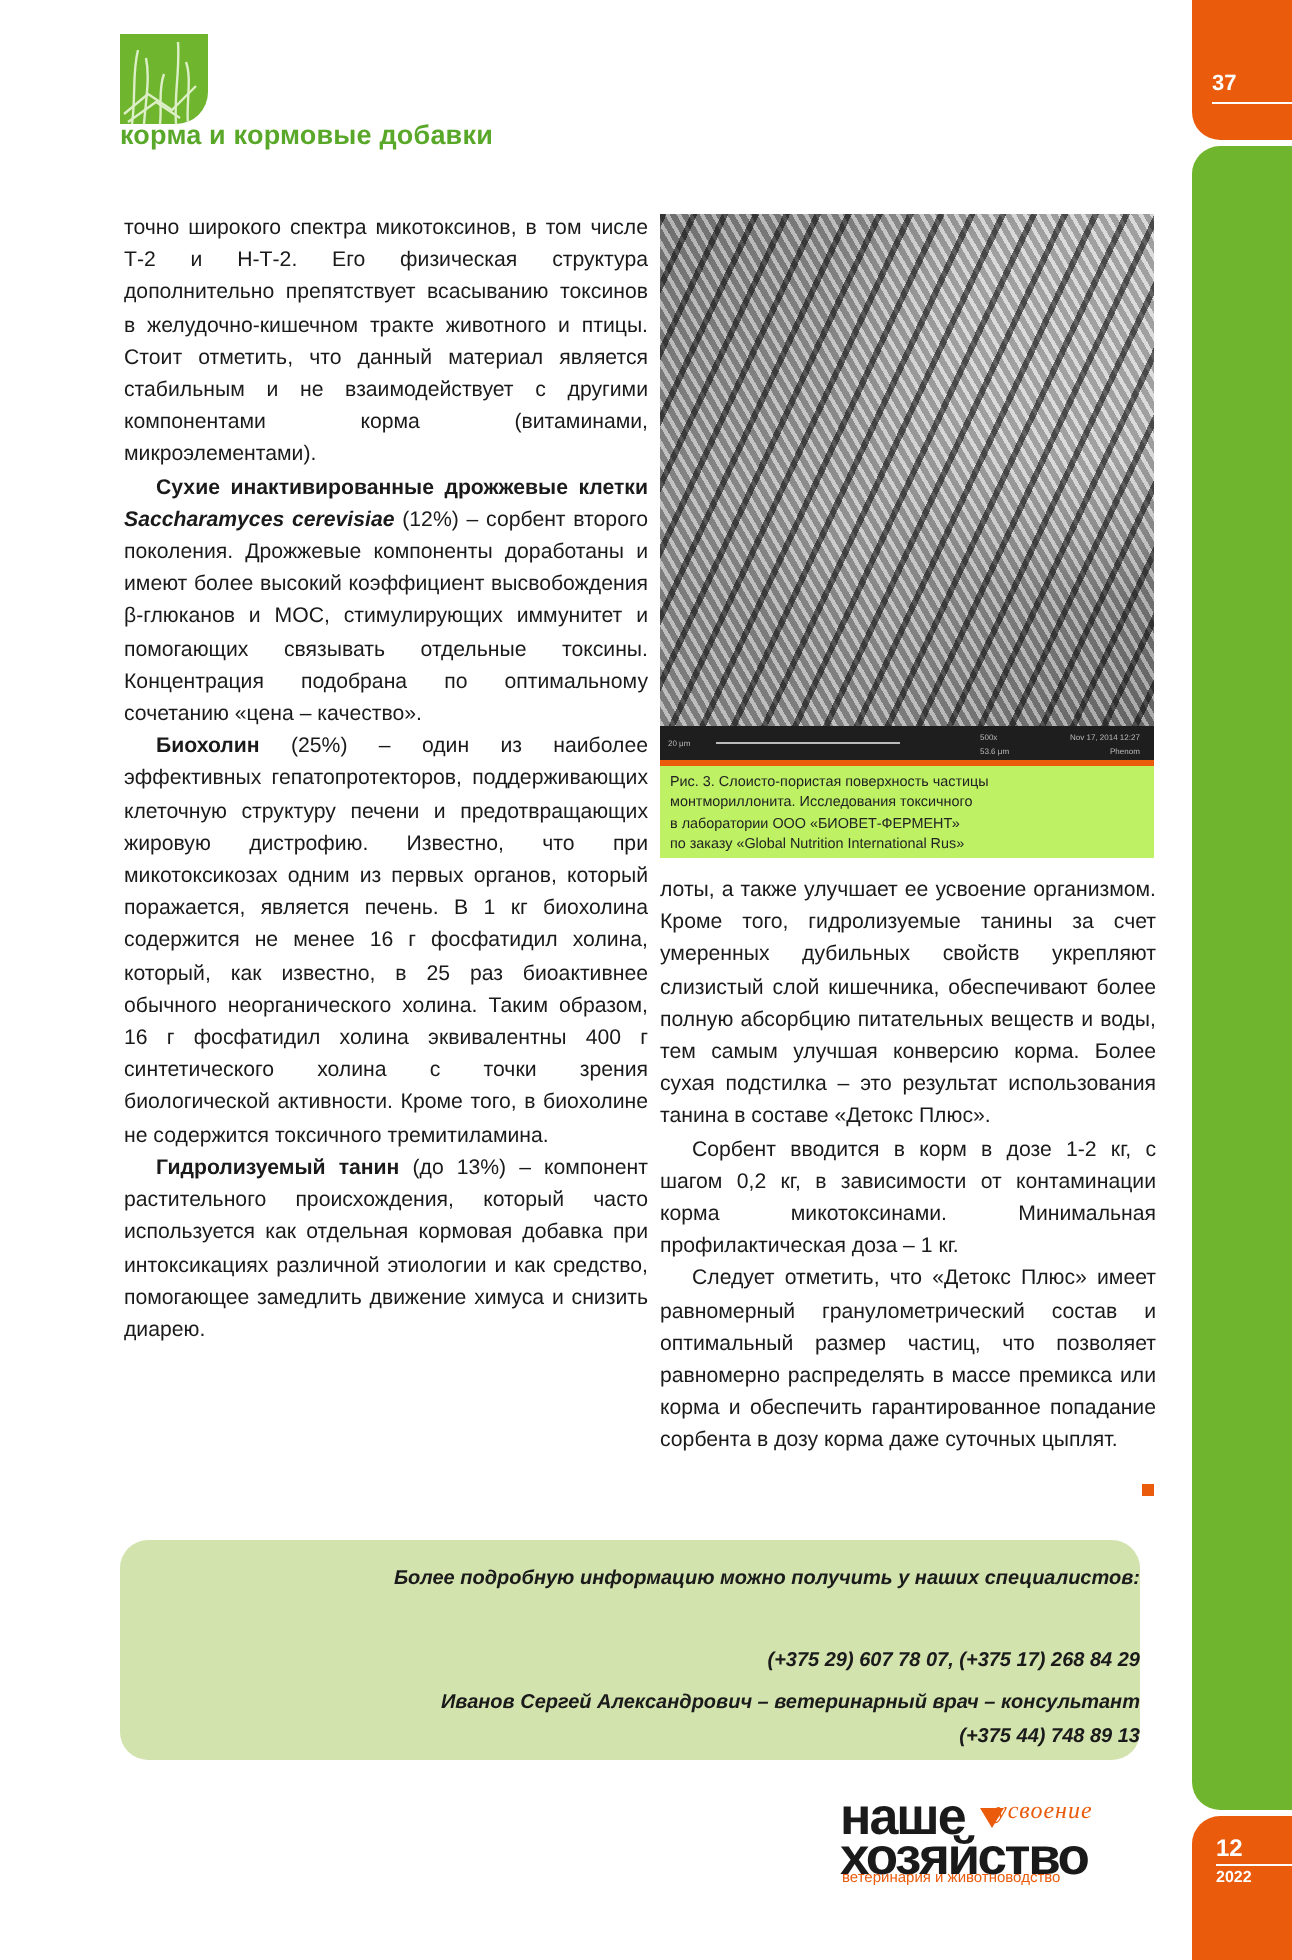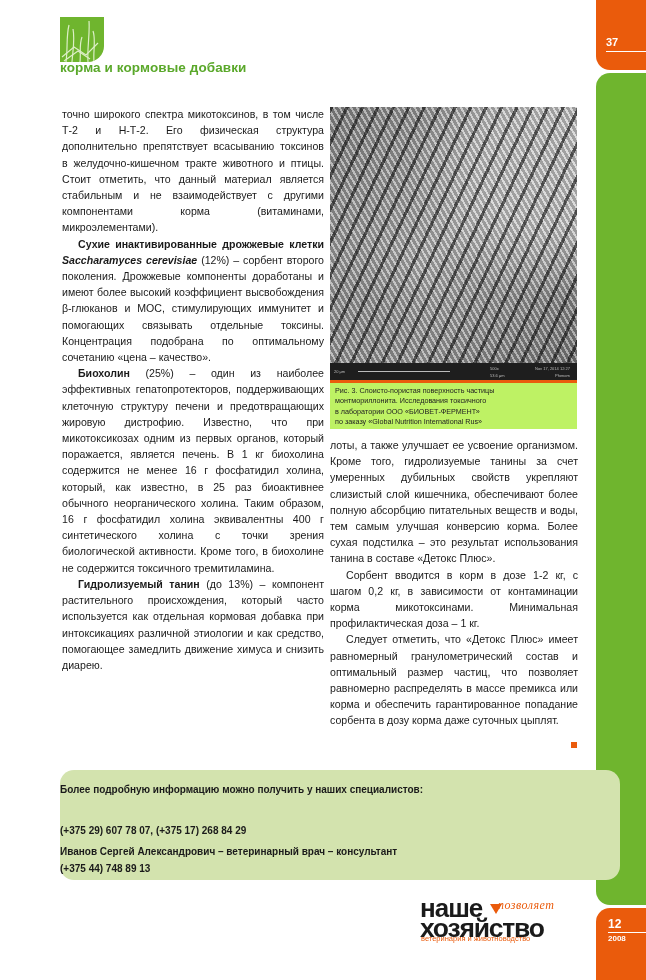--- a/index.html
+++ b/index.html
@@ -79,23 +79,23 @@
   .figure-rule { position: absolute; left: 330px; top: 380px; width: 247px; height: 3px; background: #ea5b0c; }
   .caption {
     position: absolute; left: 330px; top: 383px; width: 247px; height: 46px;
     background: #bef264; box-sizing: border-box; padding: 3px 5px;
     font-size: 7.2px; line-height: 10.4px; color: #222;
   }
   .end-mark {
     position: absolute; left: 571px; top: 742px; width: 6px; height: 6px; background: #ea5b0c;
   }
   .info-box {
-    position: absolute; left: 60px; top: 770px; width: 560px; height: 110px;
-    background: #d3e3ae; border-radius: 14px; text-align: left;
-    font-weight: bold; font-size: 10px; color: #1a1a1a;
+    position: absolute; left: 60px; top: 770px; width: 510px; height: 110px;
+    background: #d3e3ae; border-radius: 14px; text-align: right;
+    font-style: italic; font-weight: bold; font-size: 10px; color: #1a1a1a;
   }
   .info-box div { position: absolute; left: 0; right: 0; }
   .masthead {
     position: absolute; left: 420px; top: 896px; width: 170px; height: 70px;
   }
   .masthead .m1 {
     position: absolute; left: 0; top: 0; font-size: 26px; font-weight: bold; color: #1a1a1a;
     letter-spacing: -1px; line-height: 24px; font-family: "Liberation Sans", sans-serif;
   }
   .masthead .m2 {
@@ -133,21 +133,21 @@
 <div class="section-title">корма и кормовые добавки</div>
 
 <div class="side-tab-top">
   <span class="num">37</span>
   <span class="line"></span>
 </div>
 <div class="side-bar-green"></div>
 <div class="side-tab-bottom">
   <span class="issue">12</span>
   <span class="line"></span>
-  <span class="year">2008</span>
+  <span class="year">2022</span>
 </div>
 
 <div class="col col-left">
   <p>точно широкого спектра микотоксинов, в том числе Т-2 и Н-Т-2. Его физическая структура дополнительно препятствует всасыванию токсинов в желудочно-кишечном тракте животного и птицы. Стоит отметить, что данный материал является стабильным и не взаимодействует с другими компонентами корма (витаминами, микроэлементами).</p>
   <p class="indent"><b>Сухие инактивированные дрожжевые клетки </b><b><i>Saccharamyces cerevisiae</i></b><span> (12%) – сорбент второго поколения. Дрожжевые компоненты доработаны и имеют более высокий коэффициент высвобождения β-глюканов и МОС, стимулирующих иммунитет и помогающих связывать отдельные токсины. Концентрация подобрана по оптимальному сочетанию «цена – качество».</span></p>
   <p class="indent"><b>Биохолин</b><span> (25%) – один из наиболее эффективных гепатопротекторов, поддерживающих клеточную структуру печени и предотвращающих жировую дистрофию. Известно, что при микотоксикозах одним из первых органов, который поражается, является печень. В 1 кг биохолина содержится не менее 16 г фосфатидил холина, который, как известно, в 25 раз биоактивнее обычного неорганического холина. Таким образом, 16 г фосфатидил холина эквивалентны 400 г синтетического холина с точки зрения биологической активности. Кроме того, в биохолине не содержится токсичного тремитиламина.</span></p>
   <p class="indent"><b>Гидролизуемый танин</b><span> (до 13%) – компонент растительного происхождения, который часто используется как отдельная кормовая добавка при интоксикациях различной этиологии и как средство, помогающее замедлить движение химуса и снизить диарею.</span></p>
 </div>
 
 <div class="figure">
@@ -179,16 +179,16 @@
 <div class="info-box">
   <div style="top:14px">Более подробную информацию можно получить у наших специалистов:</div>
   <div style="top:55px">(+375 29) 607 78 07, (+375 17) 268 84 29</div>
   <div style="top:76px">Иванов Сергей Александрович – ветеринарный врач – консультант</div>
   <div style="top:93px">(+375 44) 748 89 13</div>
 </div>
 
 <div class="masthead">
   <div class="m1">наше</div>
   <div class="tri"></div>
-  <div class="m3">позволяет</div>
+  <div class="m3">усвоение</div>
   <div class="m2">хозяйство</div>
   <div class="m4">ветеринария и животноводство</div>
 </div>
 
 </body></html>

